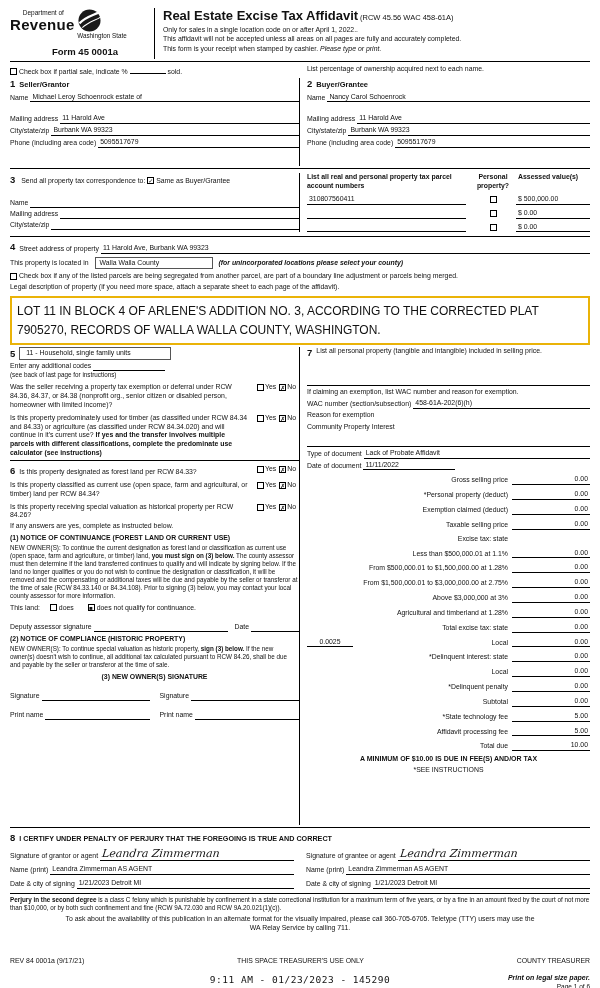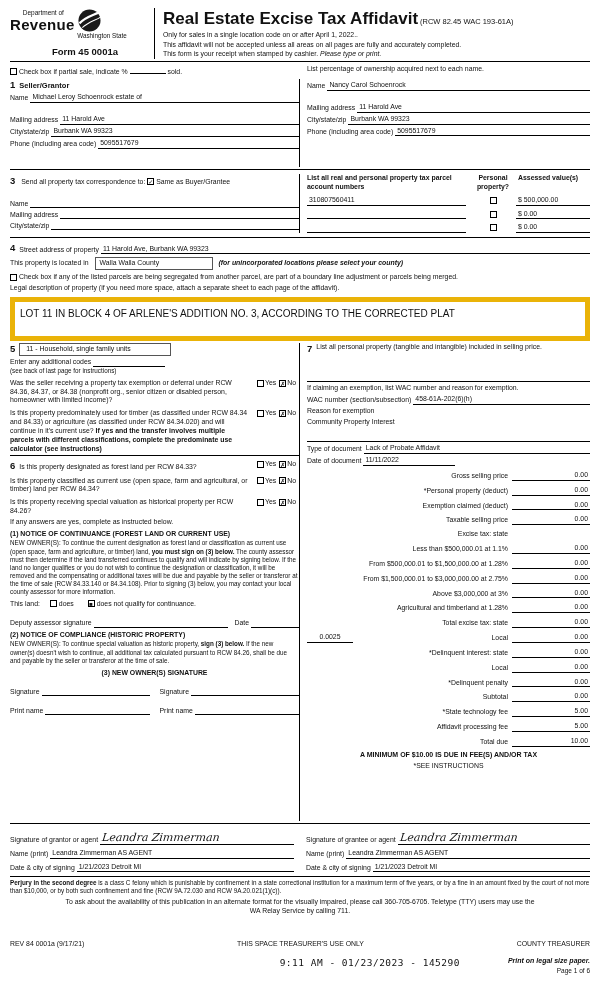--- a/index.html
+++ b/index.html
@@ -36,21 +36,21 @@
   
   .header { display:flex; }
   .hleft { width:140px; flex:none; padding-top:1px;text-align:center; }
   .logo-row { display:flex; align-items:flex-start; }
   .dept-of { font-size:6.5px; margin-left:2px; }
   .dept-name { font-weight:bold; font-size:15px; letter-spacing:.3px; line-height:1; }
   .logo { width:23px; height:23px; margin-left:3px; display:inline-block; }
   .dept-state { font-size:6.3px; margin-left:44px; margin-top:0px; }
   .form-no { font-weight:bold; font-size:9.5px; margin-top:6px; margin-left:10px; }
   .hright { flex:1; border-left:1px solid #000; padding-left:8px; margin-left:4px; }
-  .title { font-weight:bold; font-size:17px; }
+  .title { font-weight:bold; font-size:13px; }
   .title-ref { font-size:7.5px; }
   .note { margin-top:1px; }
 
   .partial { margin-top:2px; padding:1px 0 2px 0; }
   .partial > .lcol { border-right:none; }
 
   .s12 { min-height:88px; }
   .s3 { min-height:62px; padding:2px 0; }
   .s3head { line-height:1.4; }
   .phead { display:flex; font-weight:bold; }
@@ -58,21 +58,21 @@
   .pc2 { width:46px; text-align:center; }
   .pc3 { width:74px; padding-left:2px; }
   .prow { display:flex; align-items:flex-end; margin-top:4px; }
   .pc1v { flex:1; margin-right:4px; }
   .pc2c { width:46px; text-align:center; }
   .pc3v { width:74px; }
 
   .s4 { padding:2px 0 3px 0; }
   .s4row { margin-top:3px; display:flex; align-items:center; }
   .countybox { display:inline-block; border:1px solid #555; padding:1px 16px 1px 4px; margin:0 6px; min-width:118px; }
-  .legalbox { border:5px solid #eab308; margin-top:1px; padding:4px 5px; min-height:44px; font-size:10px; line-height:1.55; }
+  .legalbox { border:2px solid #eab308; margin-top:1px; padding:4px 5px; min-height:44px; font-size:12px; line-height:1.55; }
 
   .s567 { min-height:478px; margin-top:2px; }
   .s5top { display:flex; align-items:center; }
   .usebox { display:inline-block; border:1px solid #555; padding:1px 6px; min-width:152px; }
   .qrow { display:flex; margin-top:4px; align-items:flex-start; }
   .qrow.nomt { margin-top:0; }
   .qtext { flex:1; padding-right:4px; }
   .yn { white-space:nowrap; flex:none; display:flex; align-items:center; margin-left:2px; }
   .yn .cb { margin-right:1px; }
   .yn .ynl { margin-right:3px; }
@@ -98,21 +98,21 @@
   .s8row { display:flex; gap:12px; margin-top:4px; }
   .s8half { flex:1; display:flex; align-items:flex-end; }
   .s8half .lab { white-space:nowrap; margin-right:2px; }
   .script { font-family:"DejaVu Serif",serif; font-style:italic; font-size:11px; line-height:1; display:inline-block; transform:skewX(-6deg); }
 
   .perjury { margin-top:2px; font-size:6.3px; }
   .altfmt { margin:3px auto 0 auto; max-width:470px; text-align:center; }
   .footrow { display:flex; justify-content:space-between; margin-top:24px; }
   .bottomrow { display:flex; margin-top:8px; align-items:flex-start; }
   .bl { width:130px; }
-  .bc { flex:1; text-align:right; }
+  .bc { flex:1; text-align:center; }
   .br { width:130px; text-align:right; }
   .stamp { font-family:"DejaVu Sans Mono",monospace; font-size:9.5px; letter-spacing:.5px; }
   .pn { font-size:7px; }
   .pg { font-size:6.5px; margin-top:1px; }
 </style>
 </head>
 <body>
 
 <div class="page">
 
@@ -130,21 +130,21 @@
             <path d="M4.5 19.5 C 11 13.5, 18 12, 23.5 8.5" stroke="#ffffff" stroke-width="1.1" fill="none"></path>
           </svg>
         </span>
       </div>
       <div class="dept-state">Washington State</div>
       <div class="form-no">Form 45 0001a</div>
     </div>
     <div class="hright">
       <div class="title-line">
         <span class="title">Real Estate Excise Tax Affidavit</span>
-        <span class="title-ref">(RCW 82.45 WAC 193-61A)</span>
+        <span class="title-ref">(RCW 45.56 WAC 458-61A)</span>
       </div>
       <div class="note">Only for sales in a single location code on or after April 1, 2022..</div>
       <div class="note">This affidavit will not be accepted unless all areas on all pages are fully and accurately completed.</div>
       <div class="note"><span>This form is your receipt when stamped by cashier. </span><span class="i">Please type or print.</span></div>
     </div>
   </div>
 
   <div class="hr"></div>
 
   <div class="cols partial">
@@ -171,20 +171,21 @@
       <div class="frow">
           <span class="lab">City/state/zip</span>
           <span class="fill grow">Burbank WA 99323</span>
         </div>
       <div class="frow">
           <span class="lab">Phone (including area code)</span>
           <span class="fill grow">5095517679</span>
         </div>
     </div>
     <div class="rcol">
+      <div><span class="secnum">2</span><span class="sec-title">Buyer/Grantee</span></div>
       <div class="frow">
           <span class="lab">Name</span>
           <span class="fill grow">Nancy  Carol Schoenrock</span>
         </div>
       <div class="frow gap">
           <span class="lab">Mailing address</span>
           <span class="fill grow">11 Harold Ave</span>
         </div>
       <div class="frow">
           <span class="lab">City/state/zip</span>
@@ -259,20 +260,21 @@
     </div>
     <div class="s4row">
       <span class="cb"></span>
       <span class="ml2">Check box if any of the listed parcels are being segregated from another parcel, are part of a boundary line adjustment or parcels being merged.</span>
     </div>
     <div class="mt2">Legal description of property (if you need more space, attach a separate sheet to each page of the affidavit).</div>
   </div>
 
   <div class="legalbox">
     <div>LOT 11 IN BLOCK 4 OF ARLENE'S ADDITION NO. 3, ACCORDING TO THE CORRECTED PLAT</div>
+    <div>7905270, RECORDS OF WALLA WALLA COUNTY, WASHINGTON.</div>
   </div>
 
   <div class="cols s567">
     <div class="lcol">
 
       <div class="s5top">
         <span class="secnum">5</span>
         <span class="usebox">11 - Household, single family units</span>
       </div>
       <div class="frow">
@@ -479,20 +481,21 @@
       </div>
 
       <div class="minline">A MINIMUM OF $10.00 IS DUE IN FEE(S) AND/OR TAX</div>
       <div class="seeline">*SEE INSTRUCTIONS</div>
     </div>
   </div>
 
   <div class="hr"></div>
 
   <div class="s8">
+    <div><span class="secnum">8</span><span class="b cert">I CERTIFY UNDER PENALTY OF PERJURY THAT THE FOREGOING IS TRUE AND CORRECT</span></div>
     <div class="s8row">
       <div class="s8half">
         <span class="lab">Signature of grantor or agent</span>
         <span class="fill grow"><span class="script">Leandra Zimmerman</span></span>
       </div>
       <div class="s8half">
         <span class="lab">Signature of grantee or agent</span>
         <span class="fill grow"><span class="script">Leandra Zimmerman</span></span>
       </div>
     </div>

